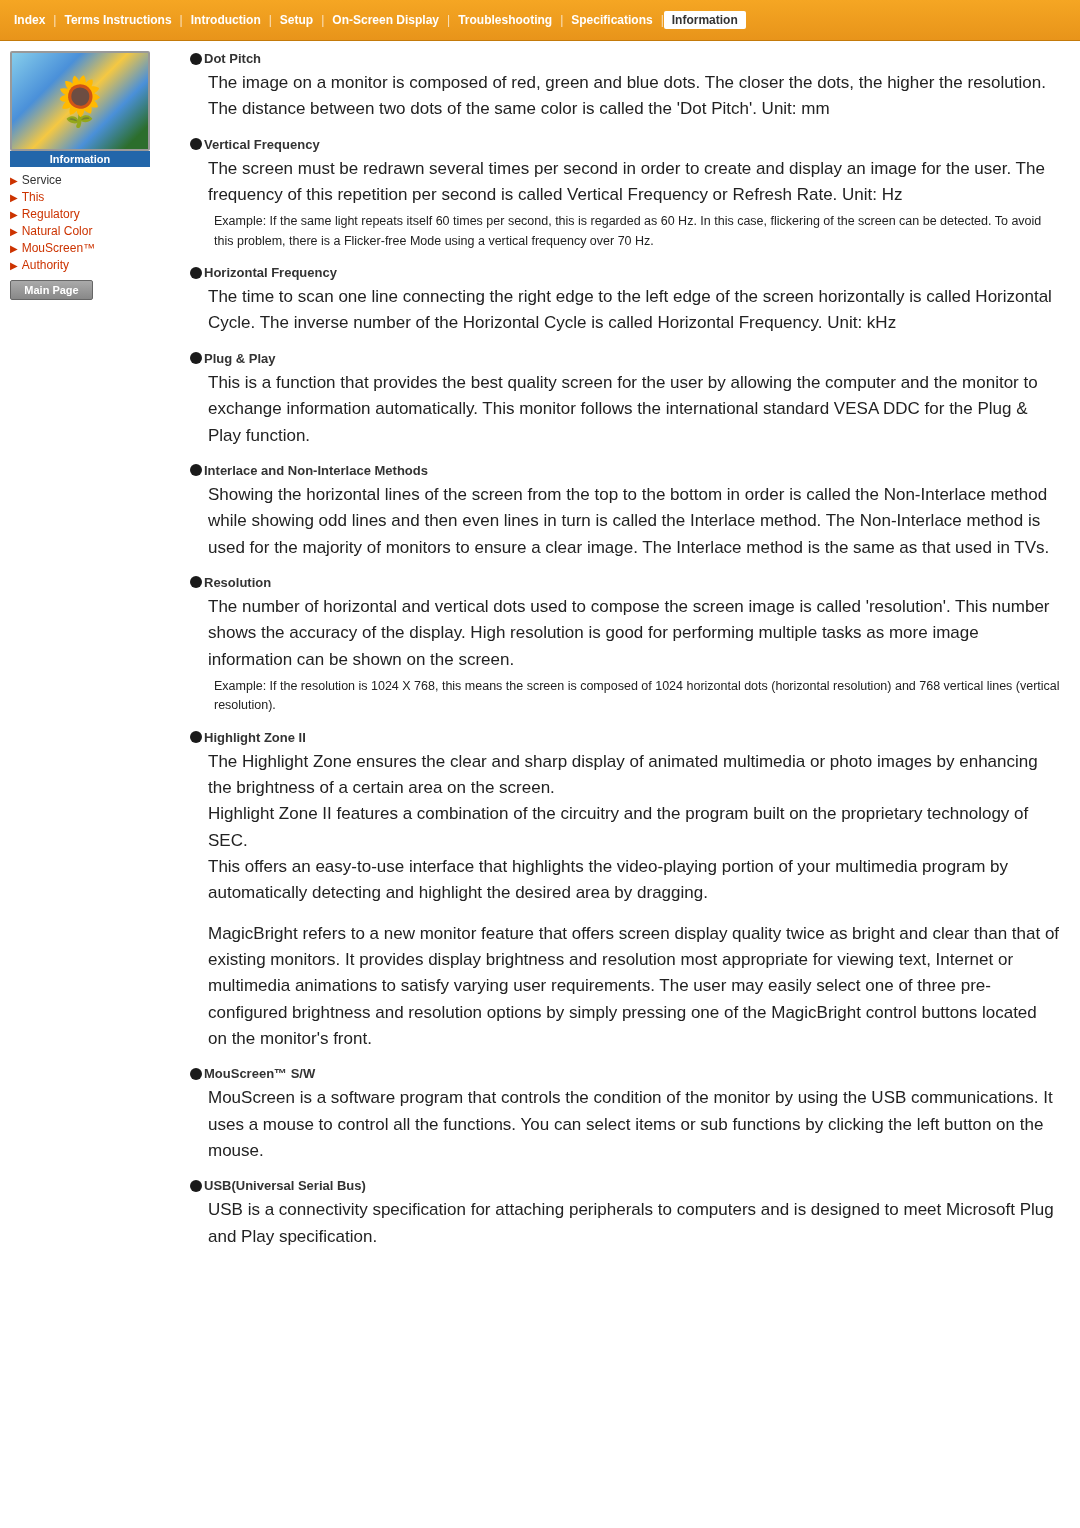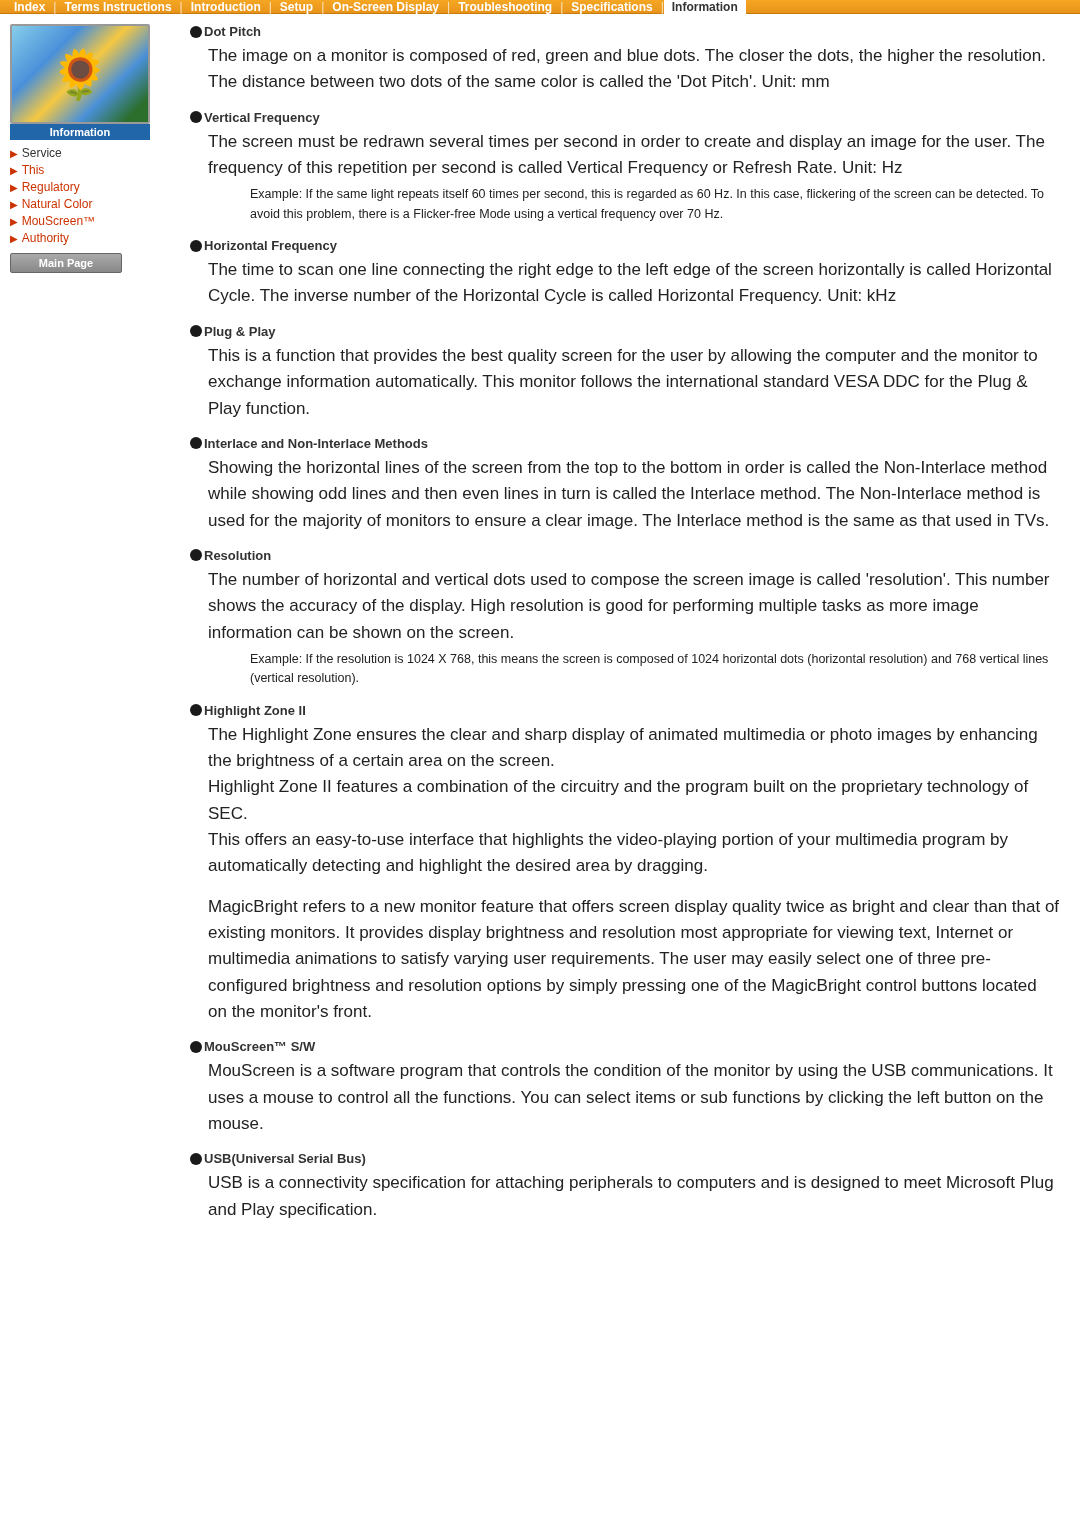--- a/index.html
+++ b/index.html
@@ -8,21 +8,21 @@
       font-size: 13px;
       background: #fff;
       color: #333;
     }
     
     .top-nav {
       background: linear-gradient(to bottom, #f5a623, #e8941a);
       display: flex;
       align-items: center;
       padding: 0 6px;
-      height: 14px;
+      height: 41px;
       border-bottom: 1px solid #c47a0a;
     }
     .top-nav a {
       color: #fff;
       text-decoration: none;
       font-size: 12px;
       font-weight: bold;
       padding: 0 8px;
       white-space: nowrap;
     }
@@ -96,21 +96,21 @@
     .main-page-btn {
       background: linear-gradient(to bottom, #aaa, #888);
       color: #fff;
       font-size: 11px;
       font-weight: bold;
       padding: 3px 10px;
       border: 1px solid #666;
       border-radius: 2px;
       cursor: pointer;
       text-align: center;
-      width: 112px;
+      width: 83px;
       margin-top: 4px;
     }
     
     .content {
       flex: 1;
       padding: 0 10px;
     }
     .term-section {
       margin-bottom: 14px;
     }
@@ -133,21 +133,21 @@
     .term-body {
       font-size: 17px;
       line-height: 1.55;
       color: #222;
       margin-left: 18px;
     }
     .term-example {
       font-size: 12.5px;
       line-height: 1.55;
       color: #222;
-      margin-left: 60px;
+      margin-left: 24px;
       margin-top: 4px;
     }
   </style>
 </head>
 <body>
 
 <div class="top-nav">
 
 <a href="#">Index</a>
     <span class="separator">|</span>

